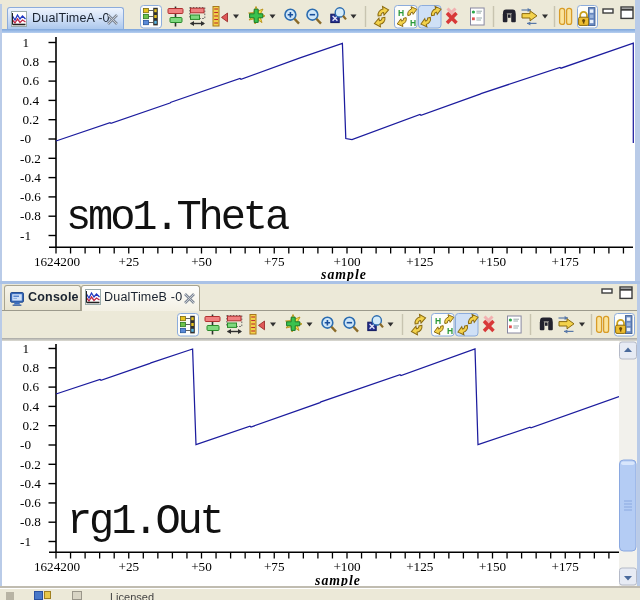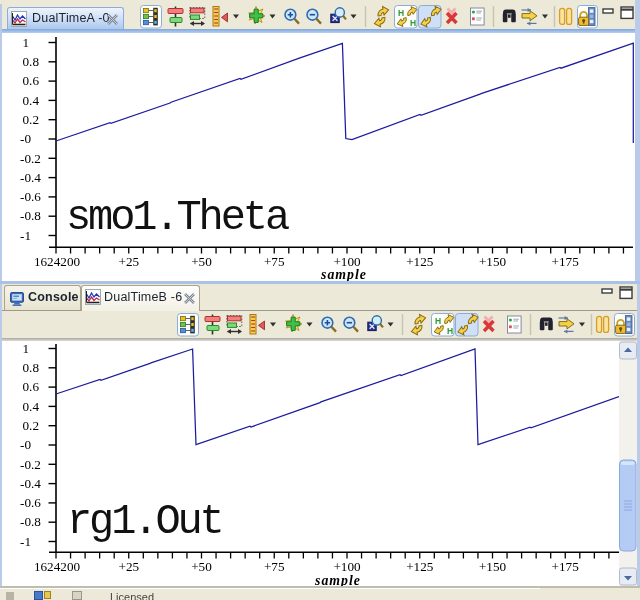--- a/index.html
+++ b/index.html
@@ -253,21 +253,21 @@
       </svg></div>
   <div class="abs tabtxt" style="left:28px;top:6px;font-weight:bold">Console</div>
   <div class="abs" style="left:81px;top:1px;width:119px;height:26px;border:1px solid #a8a490;border-bottom:none;border-radius:3px 3px 0 0;background:linear-gradient(#fefefc,#f3f0e4)"></div>
   <div class="abs" style="left:85px;top:5px"><svg width="16" height="16" viewBox="0 0 16 16" xmlns="http://www.w3.org/2000/svg">
         <rect x="0.5" y="0.5" width="15" height="15" fill="#fff" stroke="#9aa"></rect>
         <polyline points="1.5,5 4,9 6.5,4 9,8 11.5,5 14.5,8" fill="none" stroke="#2038c0" stroke-width="1.3"></polyline>
         <polyline points="1.5,9 4,12 6.5,8 9,11.5 11.5,9 14.5,11" fill="none" stroke="#c02848" stroke-width="1.3"></polyline>
         <line x1="1.5" y1="13.5" x2="14.5" y2="13.5" stroke="#222" stroke-width="1.6"></line>
         <line x1="1.5" y1="2" x2="1.5" y2="13.5" stroke="#222" stroke-width="1"></line>
       </svg></div>
-  <div class="abs tabtxt" style="left:104px;top:6px">DualTimeB -6</div>
+  <div class="abs tabtxt" style="left:104px;top:6px">DualTimeB -0</div>
   <div class="abs" style="left:183px;top:7px"><svg width="13" height="13" viewBox="0 0 13 13" xmlns="http://www.w3.org/2000/svg">
         <path d="M2,2 L11,11 M11,2 L2,11" stroke="#7e8896" stroke-width="2.6"></path>
         <path d="M2,2 L11,11 M11,2 L2,11" stroke="#c8ccd4" stroke-width="1"></path>
       </svg></div>
   <div class="abs" style="left:601px;top:2px"><svg width="34" height="14" viewBox="0 0 34 14" xmlns="http://www.w3.org/2000/svg">
         <rect x="1" y="3" width="10" height="4" fill="#fff" stroke="#3c3c3c" stroke-width="1.4"></rect>
         <rect x="19" y="1" width="12" height="11.4" fill="#fff" stroke="#3c3c3c" stroke-width="1.4"></rect>
         <line x1="19" y1="3.6" x2="31" y2="3.6" stroke="#3c3c3c" stroke-width="2.2"></line>
       </svg></div>
 

